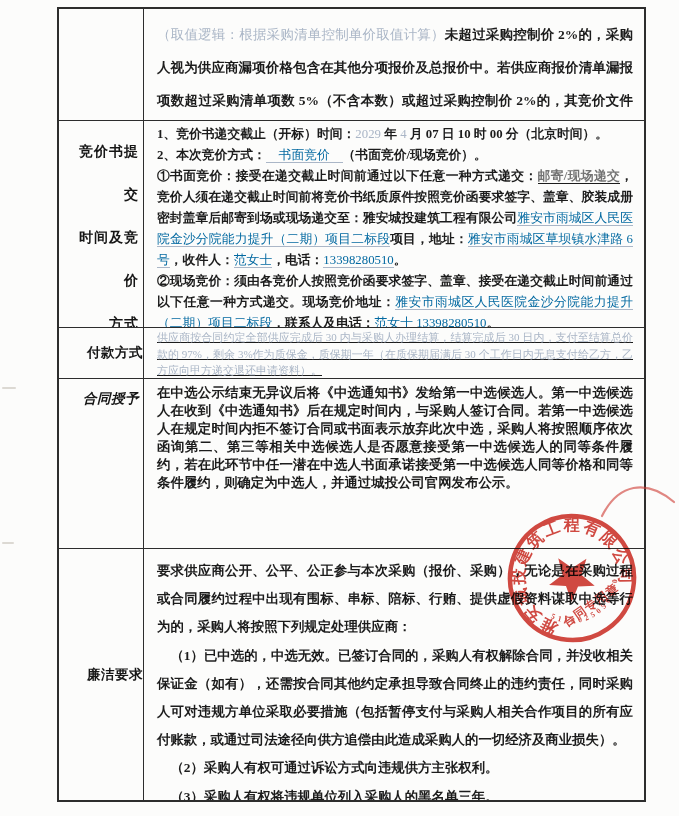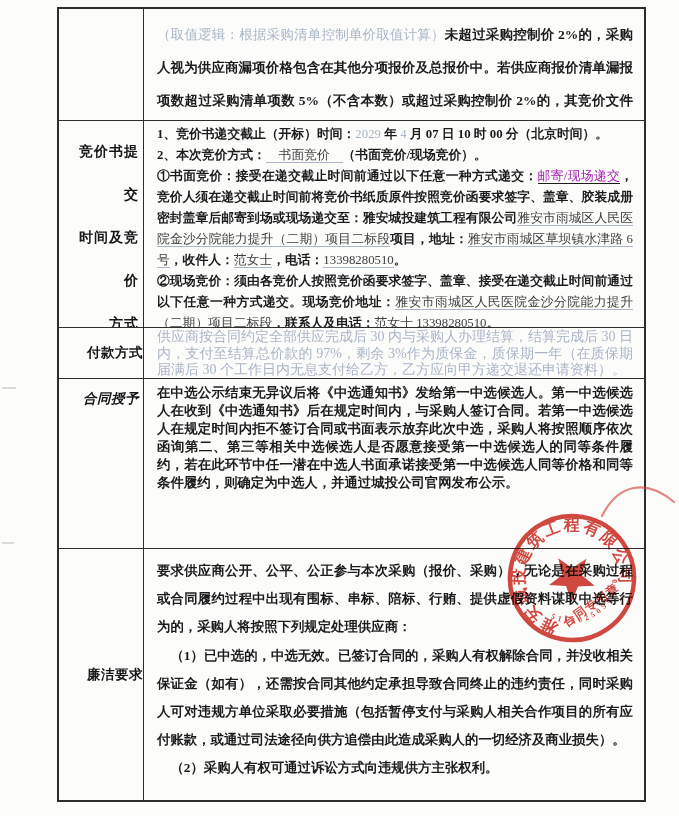--- a/index.html
+++ b/index.html
@@ -29,31 +29,31 @@
   }
   .label-control-price{}
   .label-submission{padding:9px 4px 0 19px;line-height:43px;font-size:14px;letter-spacing:1px;}
   .label-payment{justify-content:center;padding-left:28px;font-size:13.5px;letter-spacing:.5px;}
   .label-award{padding:11px 4px 0 19px;font-size:13.5px;letter-spacing:.5px;font-style:italic;}
   .label-integrity{justify-content:center;padding-left:5px;font-size:13.5px;letter-spacing:.5px;}
 
   .content-cell{padding:0 11px 0 13px;color:#1c1c1c;text-align:justify;}
   .content-control-price{padding-top:9px;font-size:13.5px;line-height:33px;}
   .content-submission{padding-top:3px;font-size:12.8px;line-height:21px;}
-  .content-payment{padding-top:1px;font-size:14px;line-height:16.5px;}
+  .content-payment{padding-top:1px;font-size:11px;line-height:16.5px;text-decoration:underline;}
   .content-award{padding-top:5px;font-size:13.4px;line-height:18px;}
   .content-integrity{padding-top:8px;font-size:13.4px;line-height:28.2px;}
 
   .para{margin:0;}
   .para.item{text-indent:1em;}
 
   .run-b{font-weight:700;color:#1c1c1c;}
   .run-g{font-weight:400;color:#a9b5c6;}
-  .run-gu{font-weight:400;color:#404040;border-bottom:1px solid #aab6c7;}
-  .run-bu{font-weight:400;color:#a21caf;border-bottom:1.3px solid #1c1c1c;}
+  .run-gu{font-weight:400;color:#0369a1;border-bottom:1px solid #aab6c7;}
+  .run-bu{font-weight:700;color:#737373;border-bottom:1.3px solid #1c1c1c;}
 
   
   .stamp-wrap{
     position:absolute;left:477px;top:483px;width:190px;height:190px;
     transform:rotate(-35deg);transform-origin:95px 95px;
     opacity:.92;mix-blend-mode:multiply;pointer-events:none;
   }
   .stamp-circle{fill:none;stroke:#cf3a32;stroke-width:4.5px;}
   .stamp-name{fill:#cf3a32;font-size:16px;font-weight:700;letter-spacing:2.4px;}
   .stamp-code{fill:#cf3a32;font-size:7.6px;font-weight:700;letter-spacing:3.5px;}
@@ -99,20 +99,21 @@
       <div class="cell content-cell content-award">
         <p class="para"><span class="run-b">在中选公示结束无异议后将《中选通知书》发给第一中选候选人。第一中选候选人在收到《中选通知书》后在规定时间内，与采购人签订合同。若第一中选候选人在规定时间内拒不签订合同或书面表示放弃此次中选，采购人将按照顺序依次函询第二、第三等相关中选候选人是否愿意接受第一中选候选人的同等条件履约，若在此环节中任一潜在中选人书面承诺接受第一中选候选人同等价格和同等条件履约，则确定为中选人，并通过城投公司官网发布公示。</span></p>
       </div>
       <div class="cell label-cell label-integrity last">
         <div class="label-line">廉洁要求</div>
       </div>
       <div class="cell content-cell content-integrity last">
         <p class="para"><span class="run-b">要求供应商公开、公平、公正参与本次采购（报价、采购），无论是在采购过程或合同履约过程中出现有围标、串标、陪标、行贿、提供虚假资料谋取中选等行为的，采购人将按照下列规定处理供应商：</span></p>
         <p class="para item"><span class="run-b">（1）已中选的，中选无效。已签订合同的，采购人有权解除合同，并没收相关保证金（如有），还需按合同其他约定承担导致合同终止的违约责任，同时采购人可对违规方单位采取必要措施（包括暂停支付与采购人相关合作项目的所有应付账款，或通过司法途径向供方追偿由此造成采购人的一切经济及商业损失）。</span></p>
         <p class="para item"><span class="run-b">（2）采购人有权可通过诉讼方式向违规供方主张权利。</span></p>
+        <p class="para item"><span class="run-b">（3）采购人有权将违规单位列入采购人的黑名单三年。</span></p>
       </div>
     </div>
 
   <div class="stamp-wrap">
     <svg viewBox="0 0 190 190" width="190" height="190">
       <defs>
         <path id="arcTop" d="M 59,127 A 48,48 0 1 1 131,127" fill="none"></path>
         <path id="arcBottom" d="M 52,110 A 46,46 0 0 0 138,110" fill="none"></path>
       </defs>
       <circle class="stamp-circle" cx="95" cy="95" r="62"></circle>

